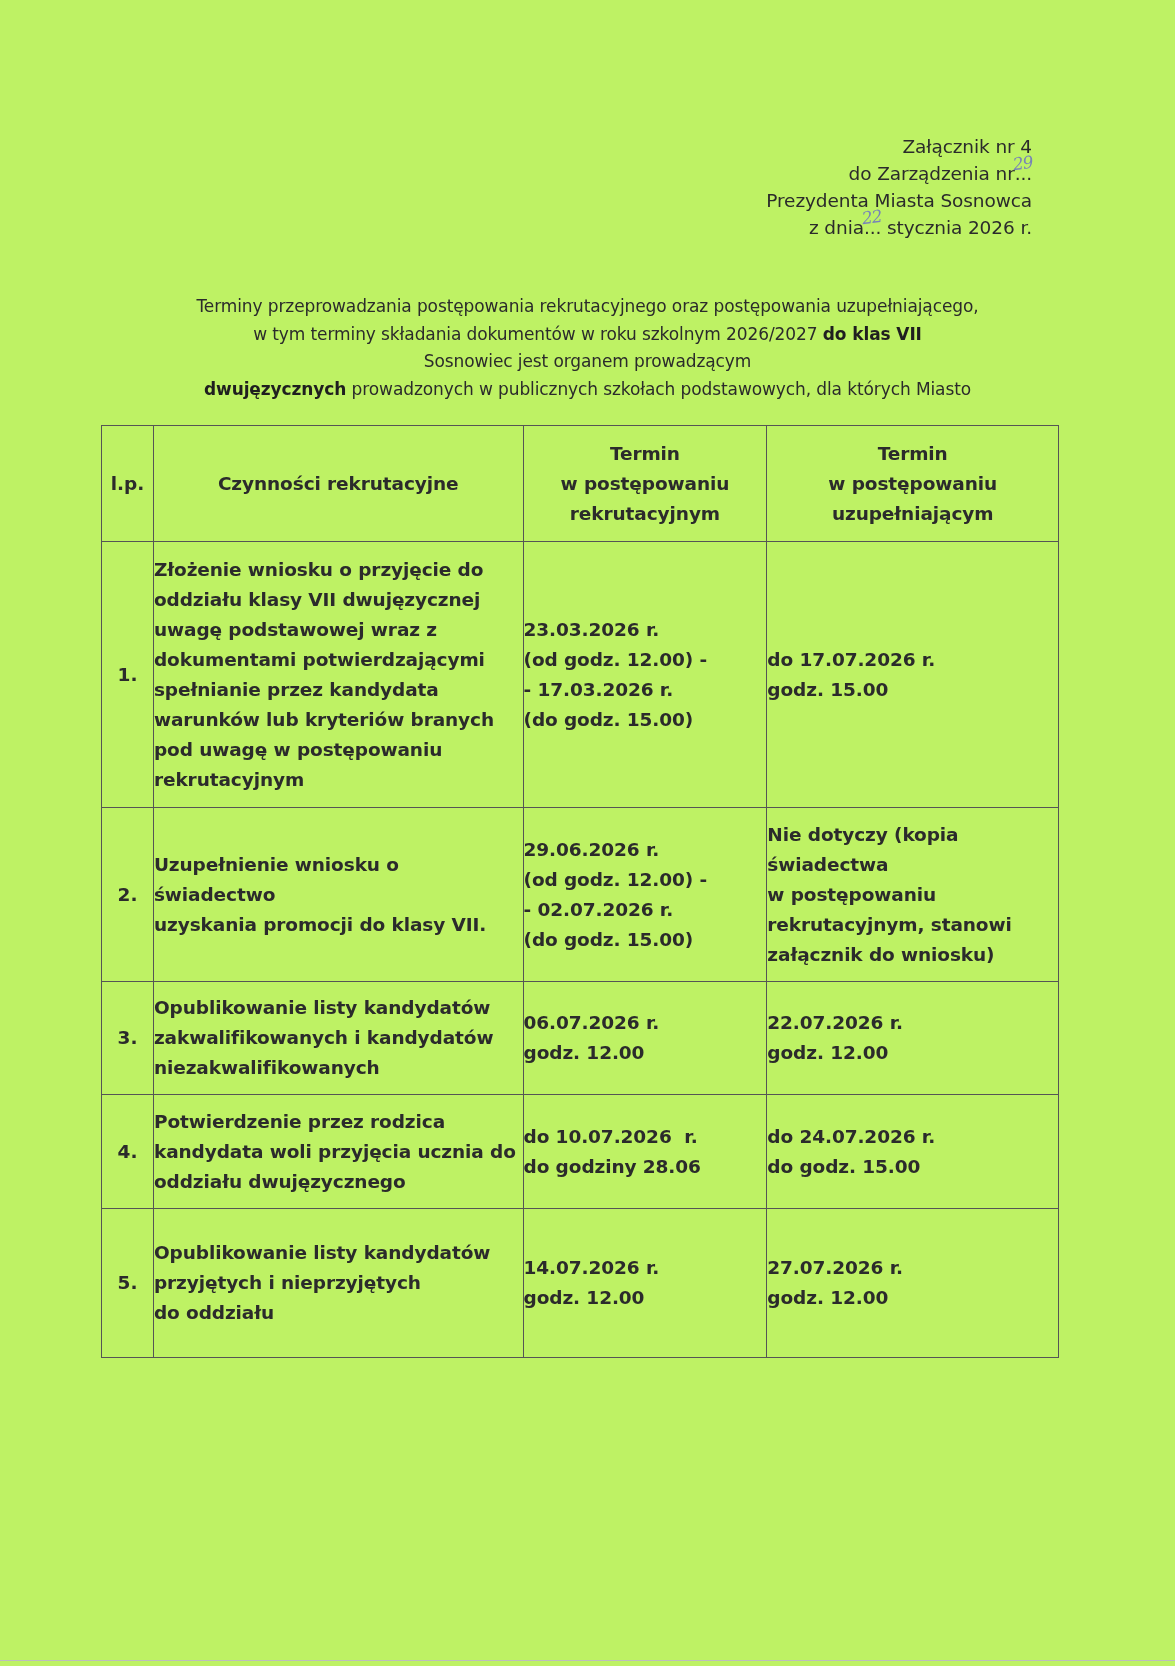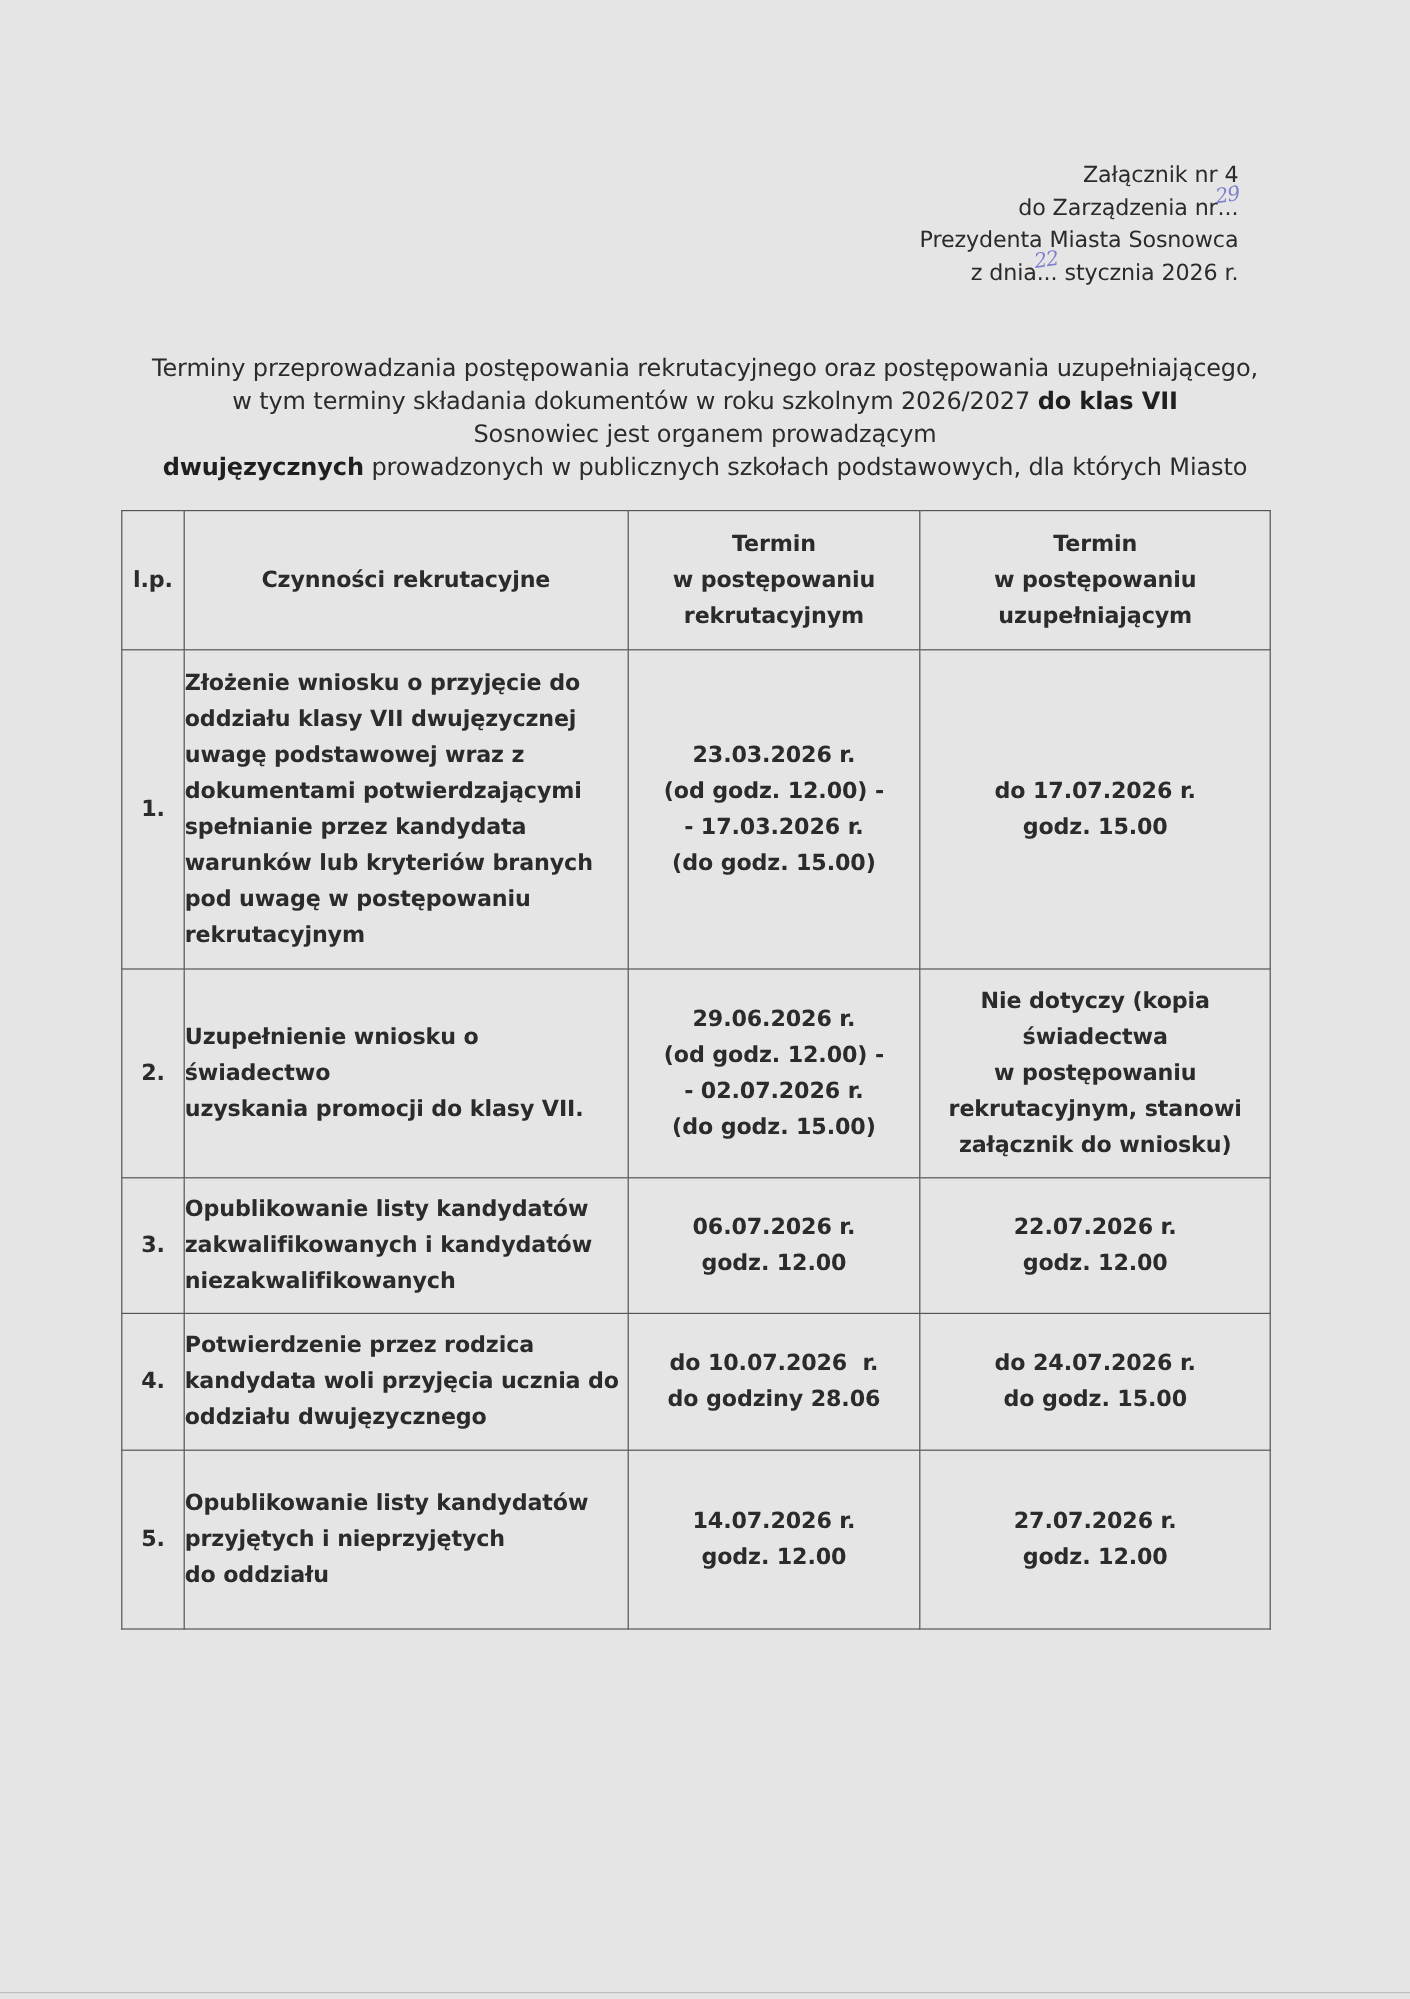--- a/index.html
+++ b/index.html
@@ -11,21 +11,21 @@
       width: 1175px;
       height: 1666px;
       position: relative;
       overflow: hidden;
       font-family: "DejaVu Sans", sans-serif;
       color: #2b2b2b;
     }
     .page {
       position: absolute;
       inset: 0;
-      background: #e5e5e5;
+      background: #bef264;
     }
     
     .annex {
       position: absolute;
       right: 143px;
       top: 133px;
       text-align: right;
       font-size: 18.5px;
       line-height: 27px;
       letter-spacing: -0.1px;
@@ -51,21 +51,21 @@
       letter-spacing: -1px;
       transform: rotate(-8deg);
     }
     
     .title {
       position: absolute;
       left: 100px;
       width: 975px;
       top: 293px;
       text-align: center;
-      font-size: 20px;
+      font-size: 17px;
       line-height: 27.5px;
       letter-spacing: -0.1px;
     }
     .title .line {
       display: block;
       white-space: nowrap;
     }
     .title b {
       font-weight: bold;
       color: #1f1f1f;
@@ -100,21 +100,20 @@
     .r5 { height: 149px; }
     td.lp {
       text-align: center;
     }
     td.act {
       text-align: left;
       padding-left: 9px;
       padding-right: 6px;
     }
     td.dt {
-      text-align: center;
     }
     .multiline span {
       display: block;
     }
     .bottom-edge {
       position: absolute;
       left: 0;
       right: 0;
       top: 1660px;
       height: 1px;

